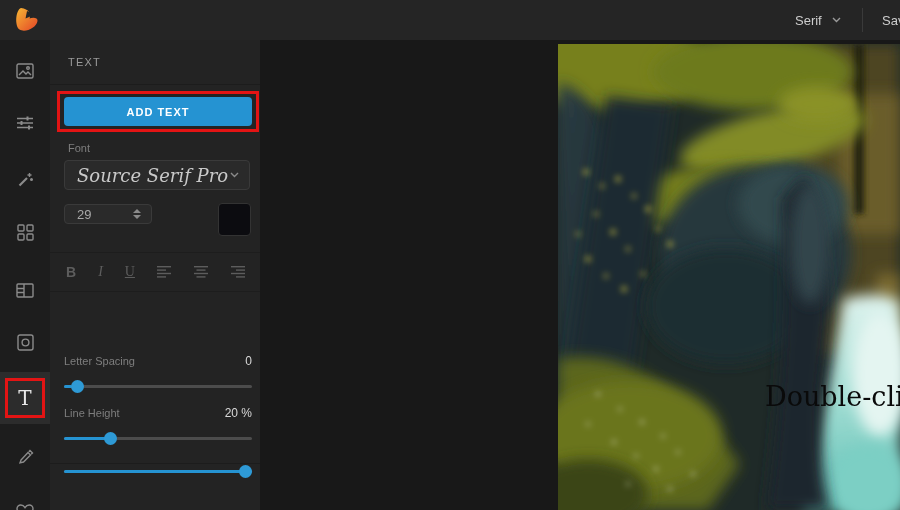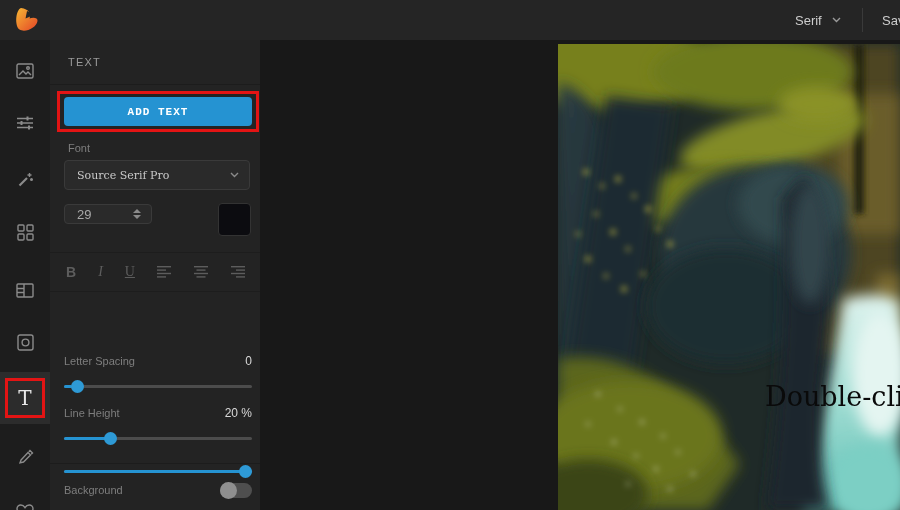--- a/index.html
+++ b/index.html
@@ -30,27 +30,27 @@
 
   
   .panel { position:absolute; left:50px; top:40px; width:210px; height:470px;
            background:#232323; z-index:3; }
   .panel-header { position:absolute; left:0; top:0; width:210px; height:45px;
                   border-bottom:1px solid #1c1c1c; display:flex; align-items:center;
                   padding-left:18px; color:#9a9a9a; font-size:11px; letter-spacing:1.2px; }
   .add-text-btn { position:absolute; left:14px; top:57px; width:188px; height:29px;
                   background:#2593d2; border:none; border-radius:4px; color:#fff;
                   font-size:11px; font-weight:bold; letter-spacing:1px; cursor:pointer;
-                  font-family:Liberation Mono, monospace; }
+                  font-family:Liberation Sans, sans-serif; }
   .field-label { color:#7e7e7e; font-size:11px; }
   .lbl-font { position:absolute; left:18px; top:102px; }
   .font-dd { position:absolute; left:14px; top:120px; width:186px; height:30px;
              background:#2a2a2a; border:1px solid #3a3a3a; border-radius:4px;
              display:flex; align-items:center; cursor:pointer; }
-  .font-dd .val { margin-left:12px; font-family:"DejaVu Serif", serif; font-size:11px; color:#c9c9c9; flex:1; }
+  .font-dd .val { margin-left:12px; font-family:"DejaVu Serif", serif; font-size:18px; color:#c9c9c9; flex:1;font-style:italic; }
   .font-dd .chev { margin-right:10px; }
   .size-field { position:absolute; left:14px; top:164px; width:88px; height:20px;
                 background:#2a2a2a; border:1px solid #3a3a3a; border-radius:4px;
                 display:flex; align-items:center; cursor:text; }
   .size-field .val { margin-left:12px; font-size:13px; color:#a8a8a8; flex:1; }
   .stepper { margin-right:10px; display:flex; flex-direction:column; gap:2px; cursor:pointer; }
   .stepper i { width:0; height:0; border-left:4px solid transparent; border-right:4px solid transparent; }
   .stepper .up { border-bottom:4px solid #8a8a8a; }
   .stepper .dn { border-top:4px solid #8a8a8a; }
   .swatch { position:absolute; left:168px; top:163px; width:33px; height:33px;
@@ -249,26 +249,20 @@
     <div class="slider-group" style="top:371px">
       <div class="slider">
         <div class="track"></div>
           <div class="fill" style="width: 100%;"></div>
         <div class="handle" style="left: calc(100% - 13px);"></div>
       </div>
     </div>
 
     <div class="panel-div"></div>
 
-    <div class="bg-row">
-      <span class="field-label">Background</span>
-      <div class="toggle">
-          <div class="knob"></div>
-        </div>
-    </div>
   </div>
 
   <div class="canvas">
     <div class="photo">
       <svg width="342" height="466" viewBox="0 0 342 466">
         <defs>
           <filter id="b1" x="-60%" y="-60%" width="220%" height="220%">
               <feGaussianBlur stdDeviation="7"></feGaussianBlur>
             </filter>
           <filter id="b2" x="-60%" y="-60%" width="220%" height="220%">

